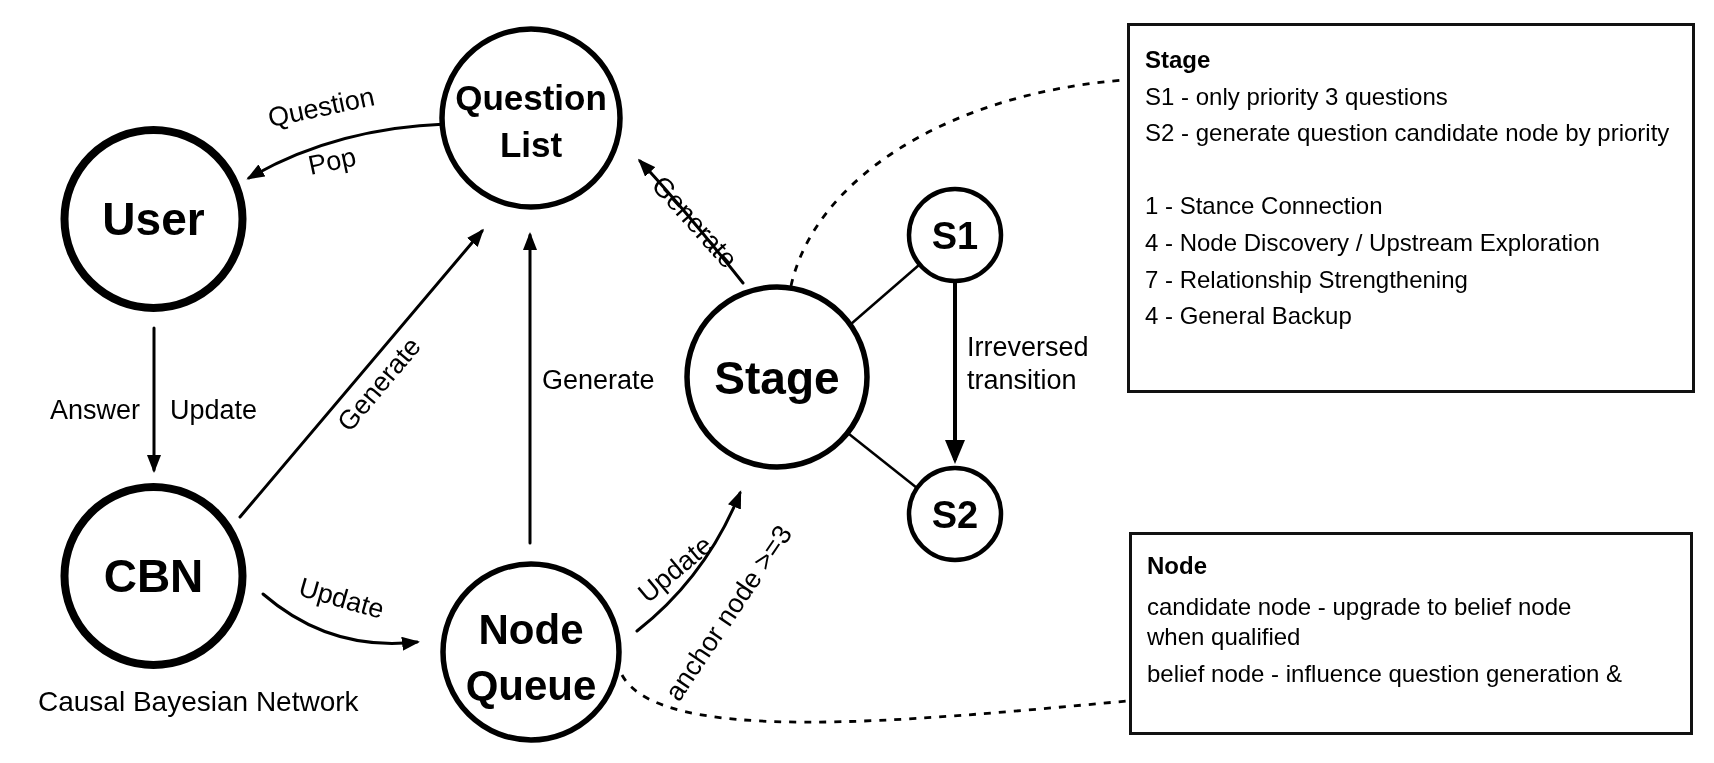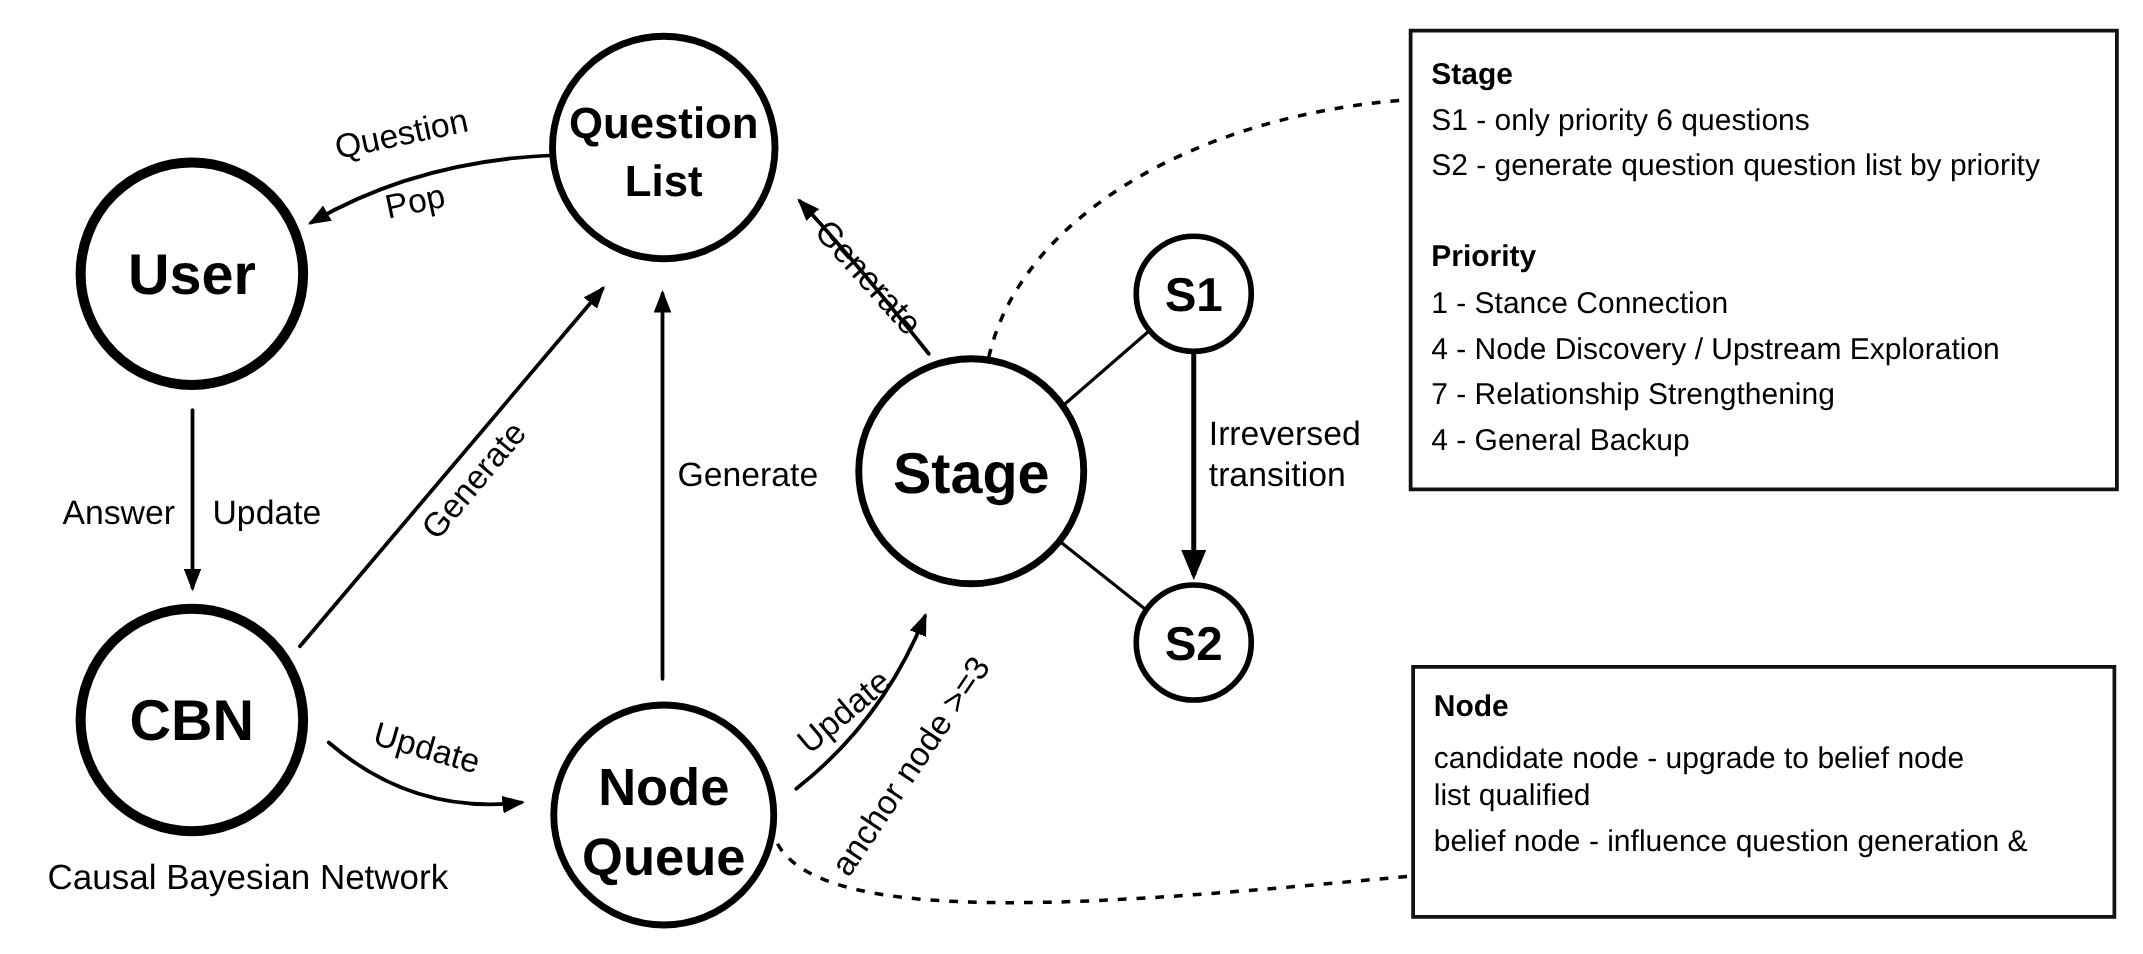--- a/index.html
+++ b/index.html
@@ -80,34 +80,33 @@
     <text class="edge-label" x="339" y="607" text-anchor="middle" transform="rotate(16 339 607)">Update</text>
     <text class="edge-label" x="681" y="576" text-anchor="middle" transform="rotate(-40 681 576)">Update</text>
     <text class="edge-label" x="736" y="618" text-anchor="middle" transform="rotate(-56 736 618)">anchor node &gt;=3</text>
     <text class="edge-label" x="967" y="356" font-size="26">Irreversed</text>
     <text class="edge-label" x="967" y="389" font-size="26">transition</text>
     <text x="38" y="711" font-size="28">Causal Bayesian Network</text>
   </svg>
 
   <div id="legend-stage" class="legend-box">
     <div class="row bold">Stage</div>
-    <div class="row">S1 - only priority 6 questions</div>
-    <div class="row">S2 - generate question question list by priority</div>
+    <div class="row">S1 - only priority 3 questions</div>
+    <div class="row">S2 - generate question candidate node by priority</div>
     <div class="row"></div>
-    <div class="row bold">Priority</div>
     <div class="row">1 - Stance Connection</div>
     <div class="row">4 - Node Discovery / Upstream Exploration</div>
     <div class="row">7 - Relationship Strengthening</div>
     <div class="row">4 - General Backup</div>
   </div>
 
   <div id="legend-node" class="legend-box">
     <div class="heading bold">Node</div>
     <div class="para">
       <div class="row">candidate node - upgrade to belief node</div>
-      <div class="row">list qualified</div>
+      <div class="row">when qualified</div>
     </div>
     <div class="para">
       <div class="row">belief node - influence question generation &amp;</div>
     </div>
   </div>
 
 </div>
 
 </body></html>

